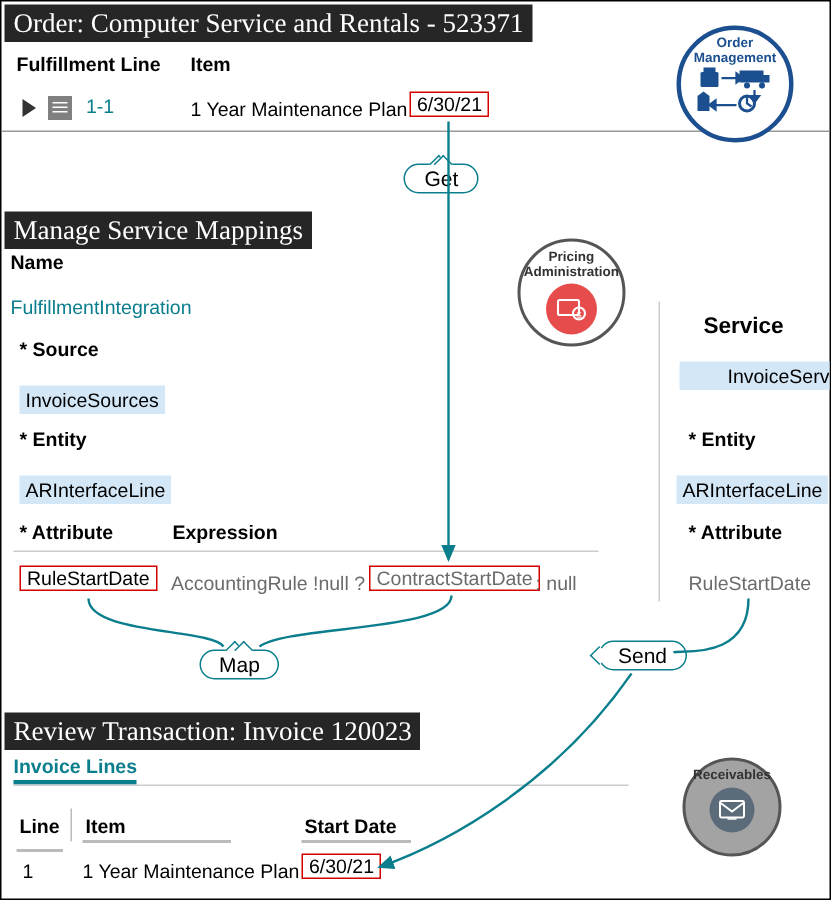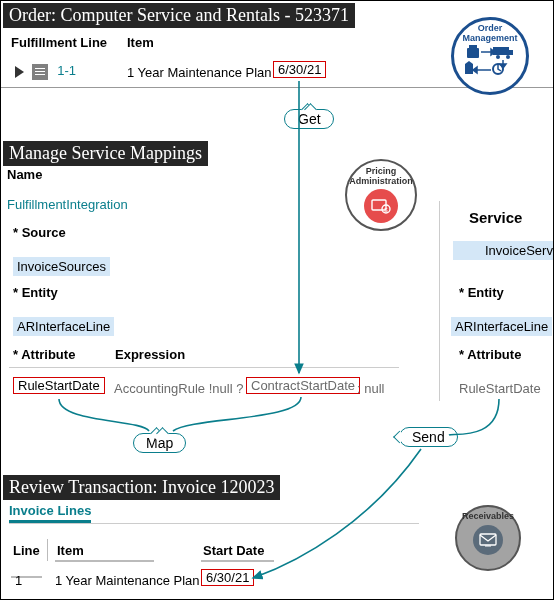--- a/index.html
+++ b/index.html
@@ -198,21 +198,21 @@
 
   <div class="abs" style="top:474px;left:2px;">
     <span class="section-title">Review Transaction: Invoice 120023</span>
   </div>
   <div class="abs" style="top:502px;left:8px;">
     <span class="tab-active">Invoice Lines</span>
   </div>
   <div class="abs" style="top:522px;left:8px;width:410px;height:1px;background:#ccc;"></div>
 
   <div class="abs bold" style="top:542px;left:10px;">
-    <span class="col-underline" style="padding:0 2px 18px 2px;">Line</span>
+    <span class="col-underline" style="padding:0 2px 8px 2px;">Line</span>
   </div>
   <div class="abs" style="top:538px;left:46px;width:1px;height:22px;background:#bbb;"></div>
   <div class="abs bold" style="top:542px;left:54px;">
     <span class="col-underline" style="padding:0 70px 2px 2px;">Item</span>
   </div>
   <div class="abs bold" style="top:542px;left:200px;">
     <span class="col-underline" style="padding:0 10px 2px 2px;text-align:right;">Start Date</span>
   </div>
 
   <div class="abs" style="top:572px;left:14px;">1</div>
@@ -223,21 +223,21 @@
     <div class="circle-label" style="color:#333;font-size:9px;">Receivables</div>
     <div class="recv-inner">
       <svg width="18" height="14" viewBox="0 0 18 14">
         <rect x="1" y="1" width="16" height="11" rx="1" fill="none" stroke="#fff" stroke-width="1.3"></rect>
         <polyline points="1,2 9,8 17,2" fill="none" stroke="#fff" stroke-width="1.3"></polyline>
         <line x1="6" y1="13" x2="12" y2="13" stroke="#fff" stroke-width="1"></line>
       </svg>
     </div>
   </div>
 
-  <div class="callout top-two abs" style="top:108px;left:283px;padding-left:13px;">Get</div>
+  <div class="callout top-two abs" style="top:108px;left:268px;padding-left:13px;">Get</div>
   <div class="callout top-two abs" style="top:432px;left:132px;">Map</div>
   <div class="callout left-one abs" style="top:426px;left:398px;">Send</div>
 
   <svg class="flow">
     <defs>
       <marker id="arrow" markerWidth="8" markerHeight="8" refX="6" refY="3" orient="auto">
         <path d="M0,0 L7,3 L0,6 Z" fill="#0a7e8c"></path>
       </marker>
     </defs>
 

